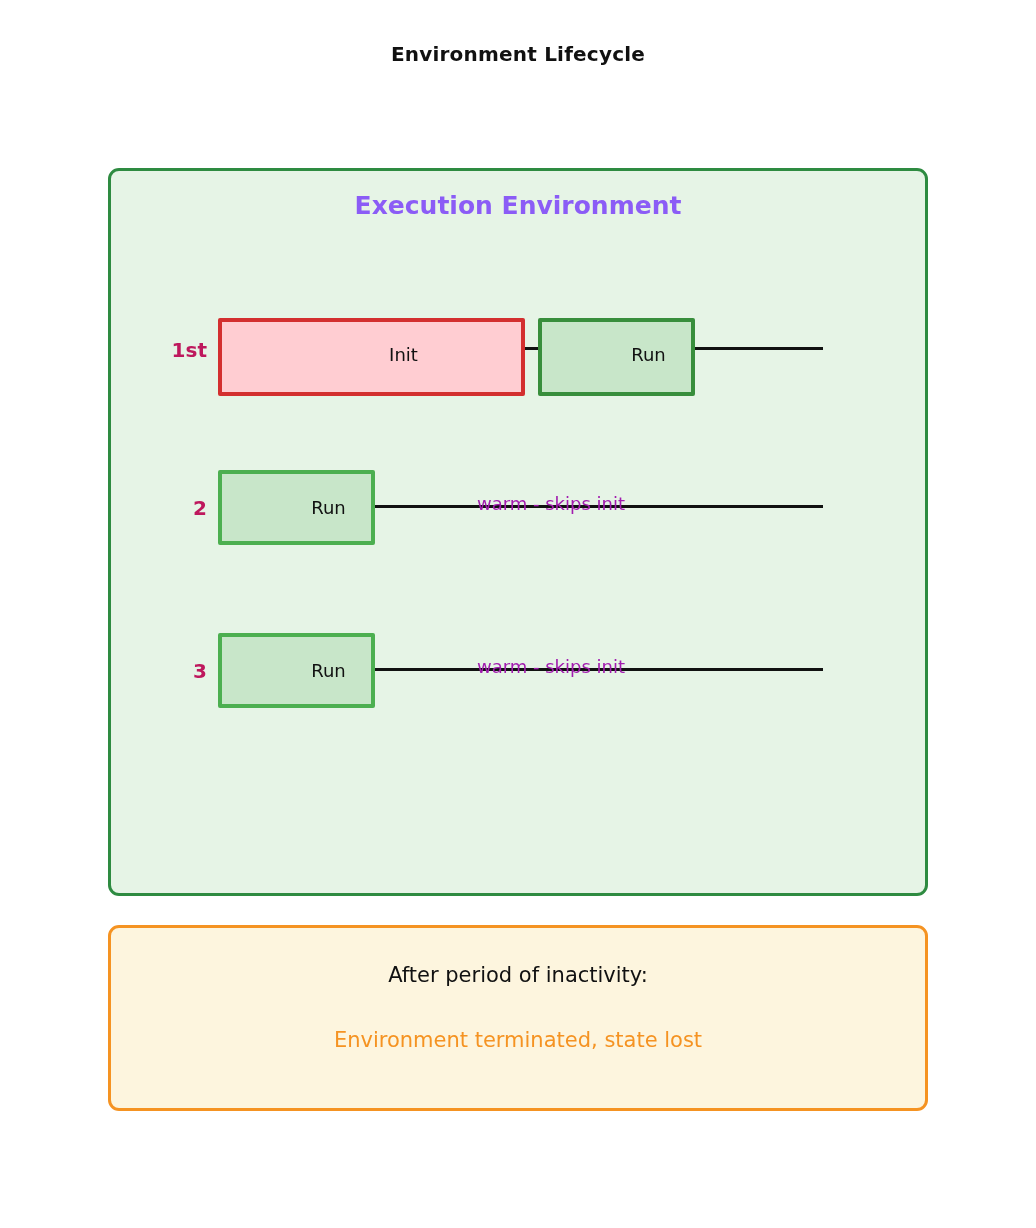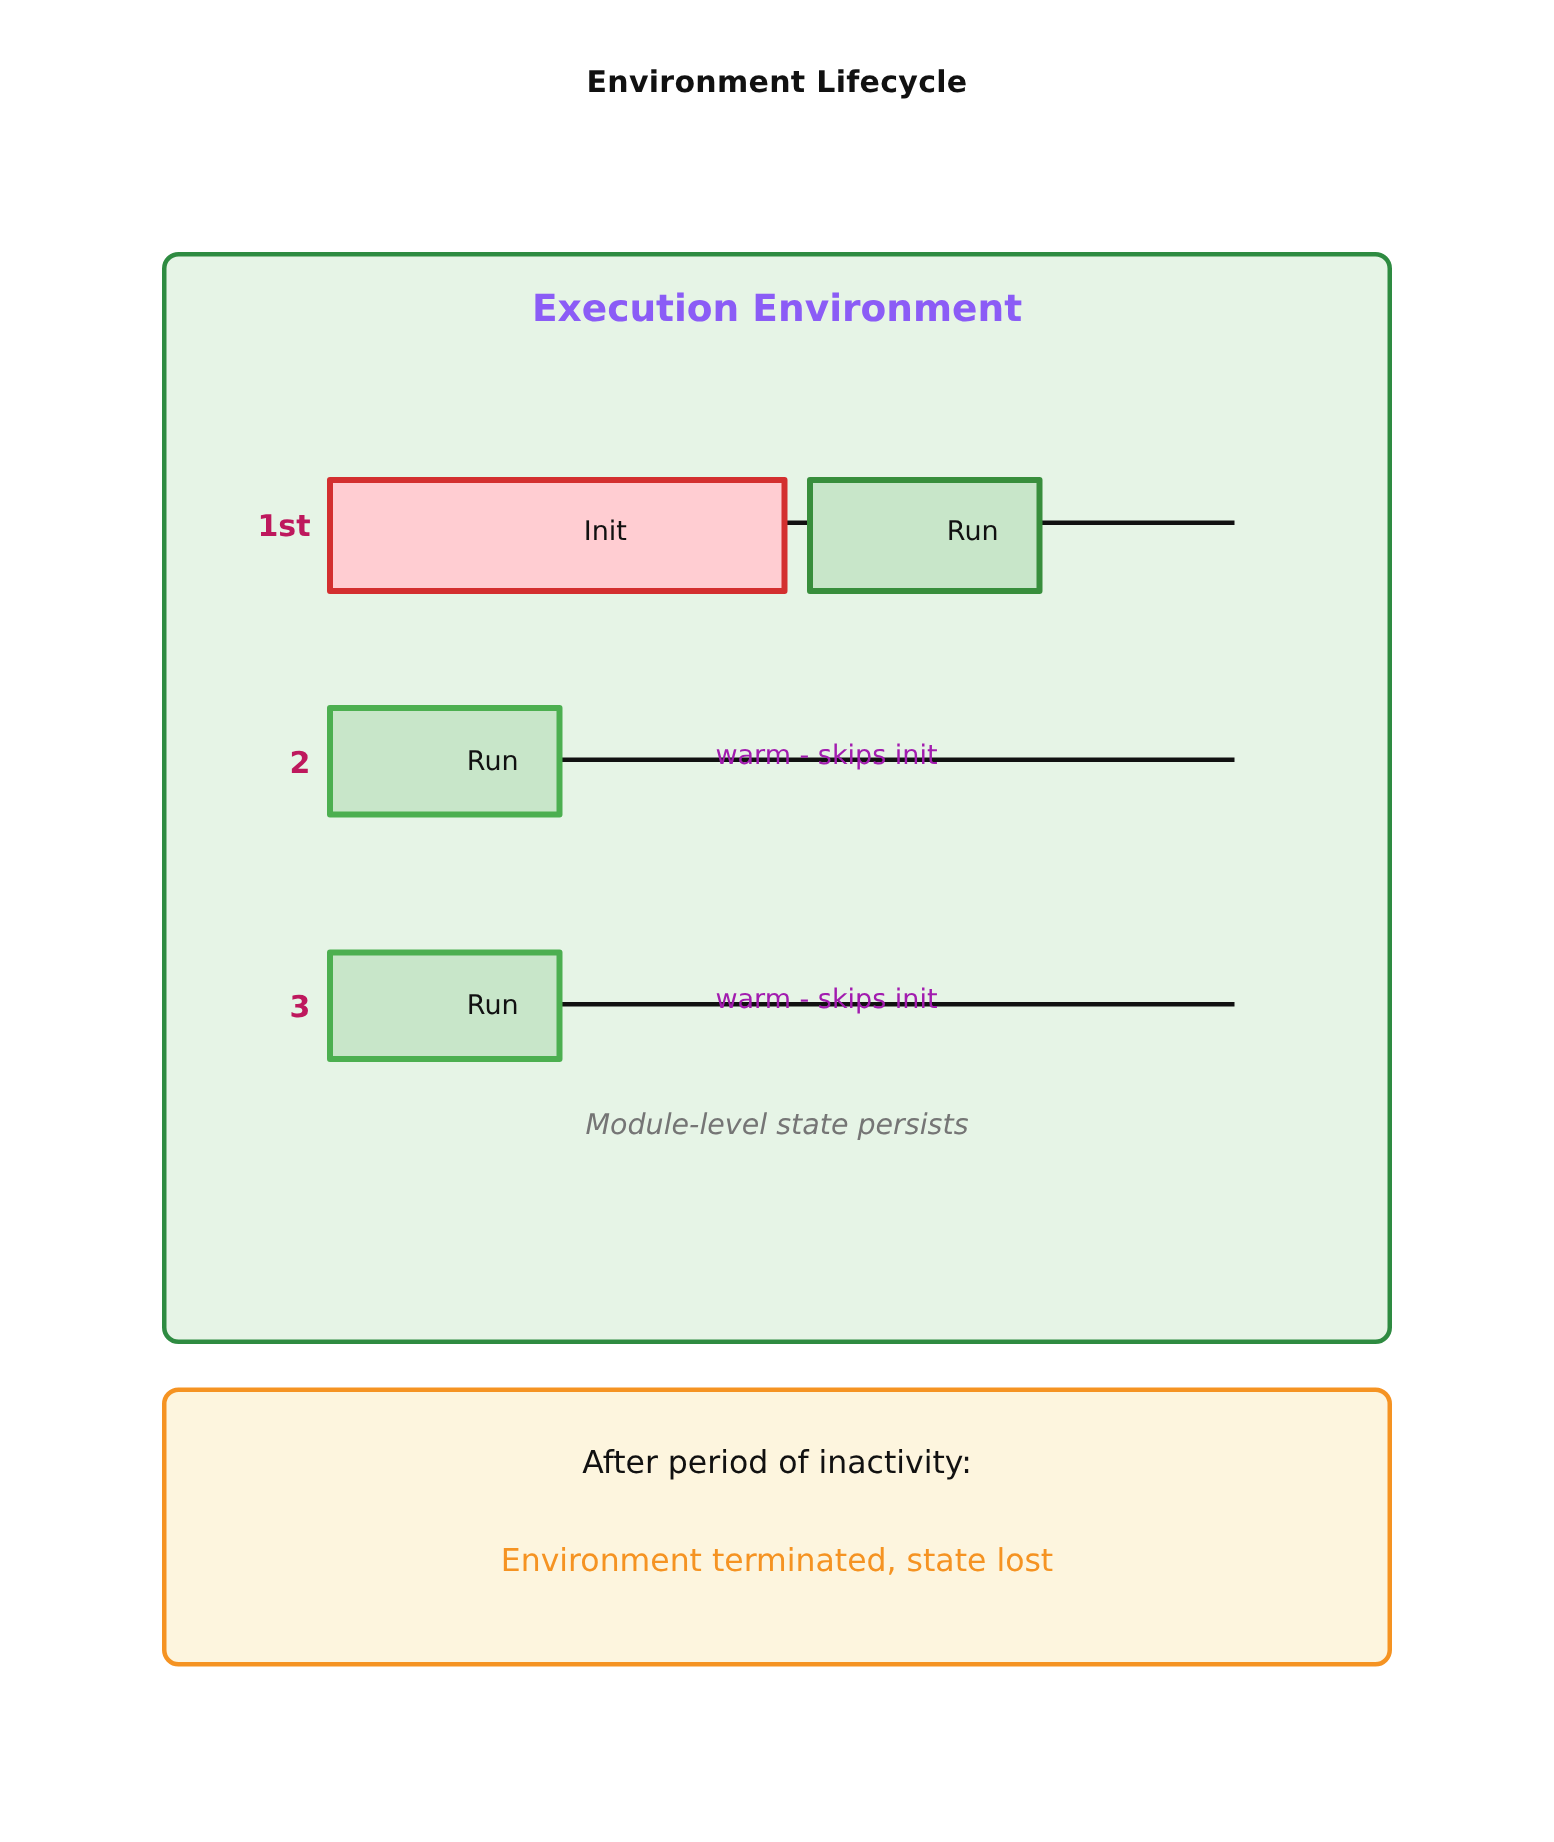--- a/index.html
+++ b/index.html
@@ -217,21 +217,20 @@
 
     <div class="row row-3">
       <div class="row-label">3</div>
       <div class="timeline"></div>
       <div class="phase-box box-run-warm">
         <div class="phase-label">Run</div>
       </div>
       <div class="warm-note">warm - skips init</div>
     </div>
 
-    <div class="persist-note persist-line-1">Module-level state persists</div>
   </div>
 
   <div class="term-panel">
     <div class="term-line term-line-2">Environment terminated, state lost</div>
     <div class="term-line term-line-1">After period of inactivity:</div>
   </div>
 
 </div>
 
 </body></html>

